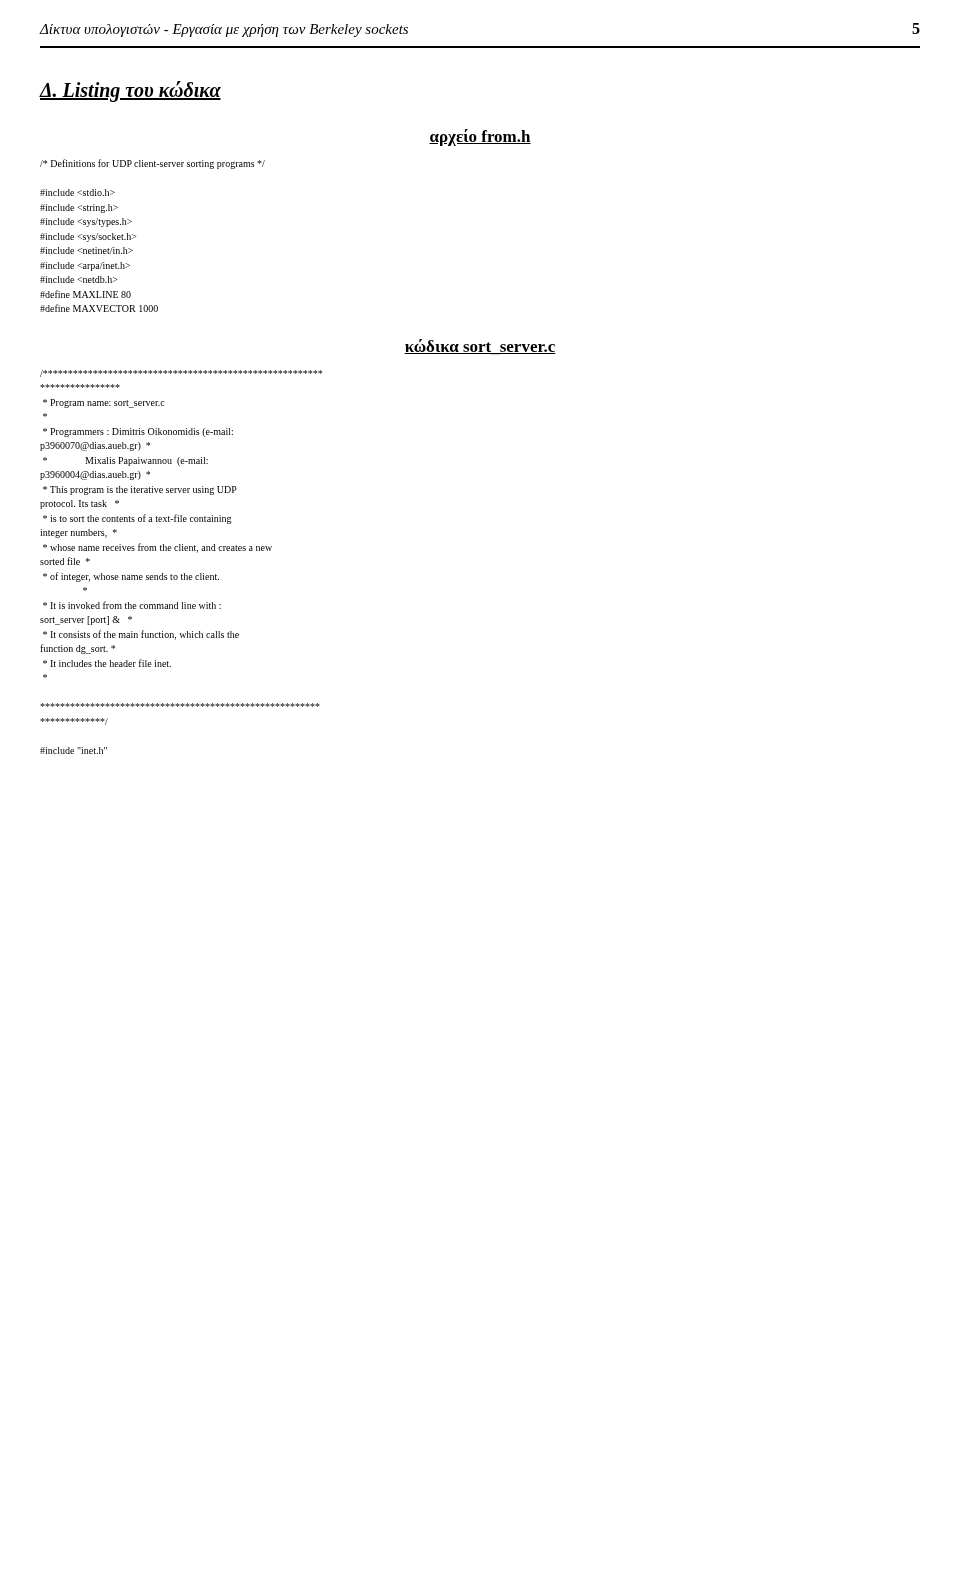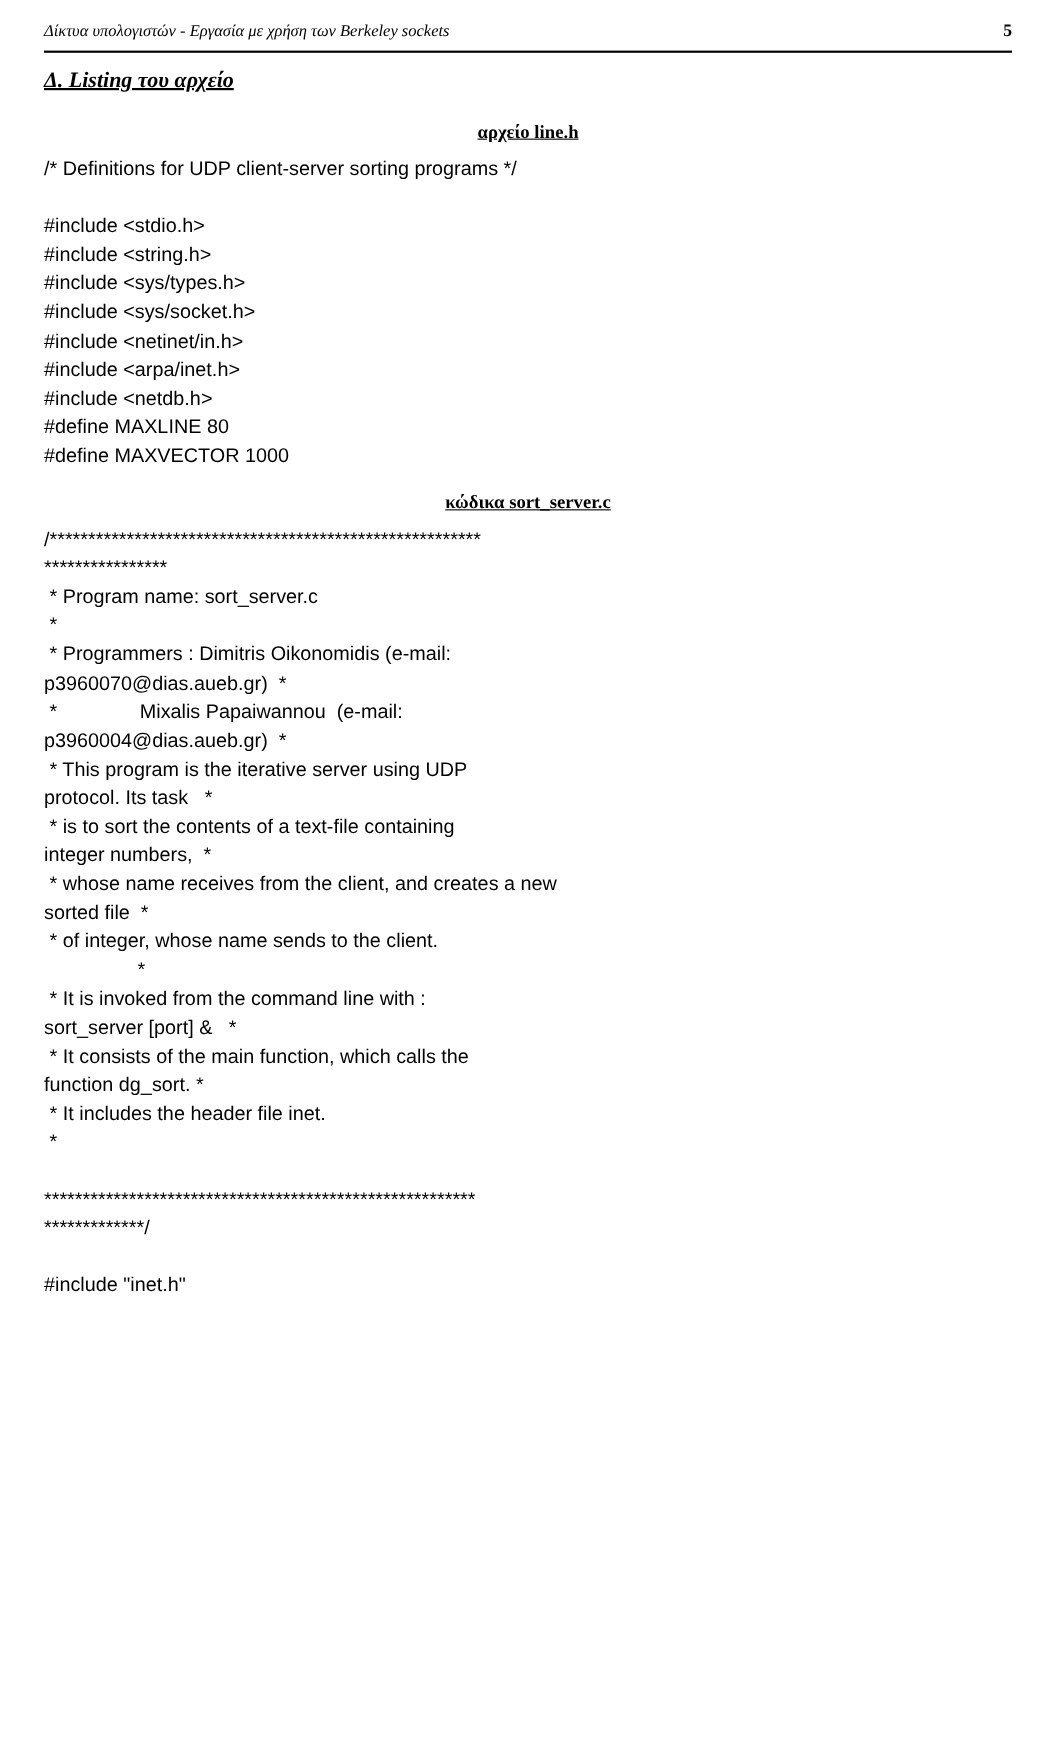--- a/index.html
+++ b/index.html
@@ -16,21 +16,21 @@
       min-height: 1589px;
       padding: 20px 40px;
     }
 
     .page-header {
       display: flex;
       justify-content: space-between;
       align-items: baseline;
       border-bottom: 2px solid #000;
       padding-bottom: 8px;
-      margin-bottom: 14px;
+      margin-bottom: 31px;
     }
 
     .header-title {
       font-size: 15px;
       font-style: italic;
       color: #000;
     }
 
     .page-number {
       font-size: 16px;
@@ -48,40 +48,40 @@
 
     .file-heading {
       font-size: 17px;
       font-weight: bold;
       text-align: center;
       margin: 20px 0 10px 0;
       text-decoration: underline;
     }
 
     .code-block {
-      font-family: Liberation Sans, sans-serif;
-      font-size: 18px;
+      font-family: Liberation Serif, serif;
+      font-size: 10px;
       line-height: 1.45;
       white-space: pre-wrap;
       word-break: break-all;
       margin: 8px 0 20px 0;
       color: #000;
     }
   </style>
 </head>
 <body>
 
 <div class="page-header">
   <span class="header-title">Δίκτυα υπολογιστών - Εργασία με χρήση των Berkeley sockets</span>
   <span class="page-number">5</span>
 </div>
 
-<div class="section-heading">Δ. Listing του αρχείο</div>
+<div class="section-heading">Δ. Listing του κώδικα</div>
 
-<div class="file-heading">αρχείο line.h</div>
+<div class="file-heading">αρχείο from.h</div>
 
 <div class="code-block">/* Definitions for UDP client-server sorting programs */
 
 #include &lt;stdio.h&gt;
 #include &lt;string.h&gt;
 #include &lt;sys/types.h&gt;
 #include &lt;sys/socket.h&gt;
 #include &lt;netinet/in.h&gt;
 #include &lt;arpa/inet.h&gt;
 #include &lt;netdb.h&gt;

